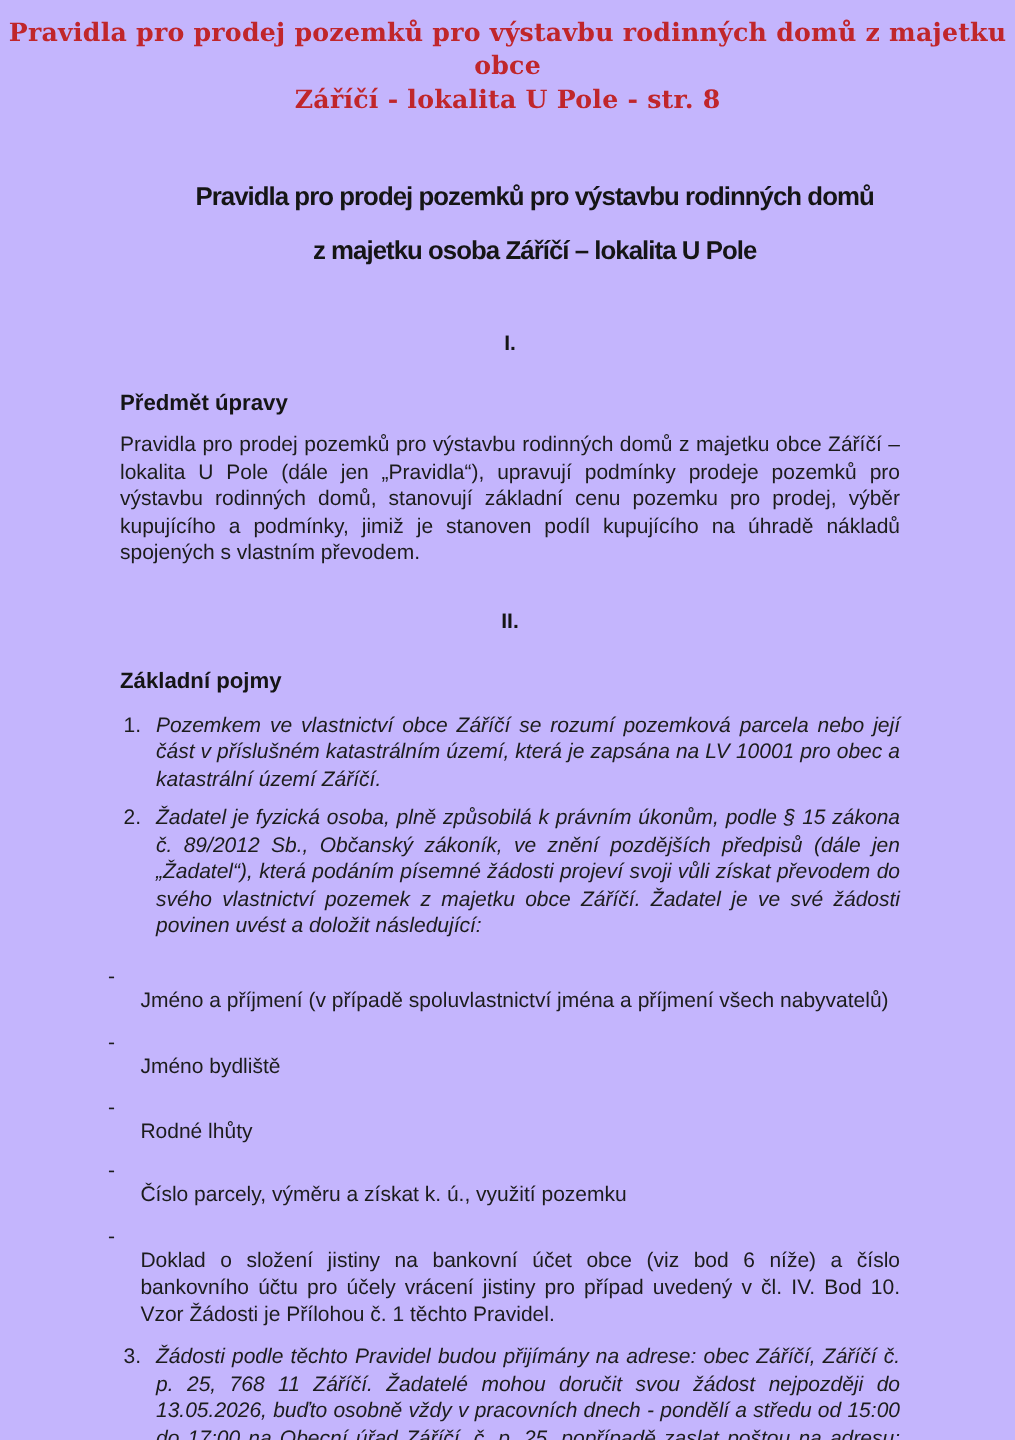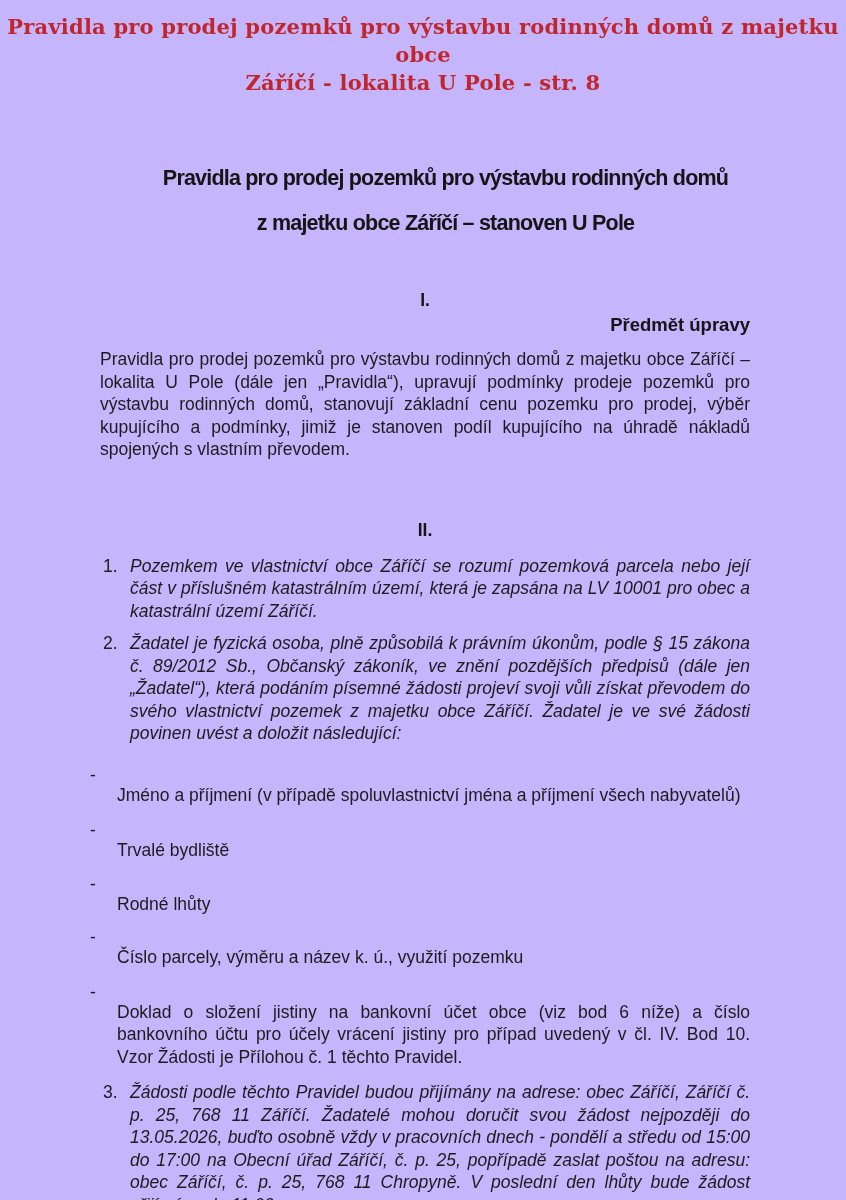--- a/index.html
+++ b/index.html
@@ -26,21 +26,21 @@
     text-align: center;
     font-family: "DejaVu Serif", serif;
     font-weight: bold;
     font-size: 21px;
     line-height: 28px;
     color: var(--accent, #c0262b);
     letter-spacing: 0.2px;
   }
   
   .doc-title {
-    margin-top: 69px;
+    margin-top: 55px;
     text-align: center;
     font-weight: bold;
     font-size: 21.5px;
     letter-spacing: -0.8px;
     color: #151515;
     padding-left: 45px;
   }
   .doc-title .t-line { line-height: 24px; }
   .doc-title .t-line2 { margin-top: 21px; }
 
@@ -51,24 +51,24 @@
     line-height: 22.5px;
   }
   .sec-num {
     margin-top: 54px;
     text-align: center;
     font-weight: bold;
     font-size: 17.5px;
     line-height: 22px;
     color: #151515;
   }
-  .sec-num.second { margin-top: 58px; text-align: center; }
+  .sec-num.second { margin-top: 34px; text-align: center; }
   .sec-heading {
-    margin-top: 2px;
-    text-align: right;
+    margin-top: 27px;
+    text-align: left;
     font-weight: bold;
     font-size: 18.5px;
     line-height: 24px;
     color: #151515;
   }
   .para {
     margin-top: 11px;
     text-align: justify;
   }
   .num-item {
@@ -115,57 +115,58 @@
 
 <div class="page">
 
   <div class="red-header">
     <div class="rh-line">Pravidla pro prodej pozemků pro výstavbu rodinných domů z majetku obce</div>
     <div class="rh-line">Záříčí - lokalita U Pole - str. 8</div>
   </div>
 
   <div class="doc-title">
     <div class="t-line t-line1">Pravidla pro prodej pozemků pro výstavbu rodinných domů</div>
-    <div class="t-line t-line2">z majetku obce Záříčí – stanoven U Pole</div>
+    <div class="t-line t-line2">z majetku osoba Záříčí – lokalita U Pole</div>
   </div>
 
   <div class="content">
 
     <div class="sec-num">I.</div>
     <div class="sec-heading">Předmět úpravy</div>
     <div class="para">Pravidla pro prodej pozemků pro výstavbu rodinných domů z majetku obce Záříčí – lokalita U Pole (dále jen „Pravidla“), upravují podmínky prodeje pozemků pro výstavbu rodinných domů, stanovují základní cenu pozemku pro prodej, výběr kupujícího a podmínky, jimiž je stanoven podíl kupujícího na úhradě nákladů spojených s vlastním převodem.</div>
 
     <div class="sec-num second">II.</div>
+    <div class="sec-heading">Základní pojmy</div>
 
     <div class="num-item first">
       <span class="num">1.</span>
       <div class="itext">Pozemkem ve vlastnictví obce Záříčí se rozumí pozemková parcela nebo její část v příslušném katastrálním území, která je zapsána na LV 10001 pro obec a katastrální území Záříčí.</div>
     </div>
 
     <div class="num-item second">
       <span class="num">2.</span>
       <div class="itext">Žadatel je fyzická osoba, plně způsobilá k právním úkonům, podle § 15 zákona č. 89/2012 Sb., Občanský zákoník, ve znění pozdějších předpisů (dále jen „Žadatel“), která podáním písemné žádosti projeví svoji vůli získat převodem do svého vlastnictví pozemek z majetku obce Záříčí. Žadatel je ve své žádosti povinen uvést a doložit následující:</div>
     </div>
 
     <div class="dash-list">
       <div class="dash-item d1">
         <span class="dash">-</span>
         <div class="itext">Jméno a příjmení (v případě spoluvlastnictví jména a příjmení všech nabyvatelů)</div>
       </div>
       <div class="dash-item d2">
         <span class="dash">-</span>
-        <div class="itext">Trvalé bydliště</div>
+        <div class="itext">Jméno bydliště</div>
       </div>
       <div class="dash-item d3">
         <span class="dash">-</span>
         <div class="itext">Rodné lhůty</div>
       </div>
       <div class="dash-item d4">
         <span class="dash">-</span>
-        <div class="itext">Číslo parcely, výměru a název k. ú., využití pozemku</div>
+        <div class="itext">Číslo parcely, výměru a získat k. ú., využití pozemku</div>
       </div>
       <div class="dash-item d5">
         <span class="dash">-</span>
         <div class="itext">Doklad o složení jistiny na bankovní účet obce (viz bod 6 níže) a číslo bankovního účtu pro účely vrácení jistiny pro případ uvedený v čl. IV. Bod 10. Vzor Žádosti je Přílohou č. 1 těchto Pravidel.</div>
       </div>
     </div>
 
     <div class="num-item third">
       <span class="num">3.</span>
       <div class="itext">Žádosti podle těchto Pravidel budou přijímány na adrese: obec Záříčí, Záříčí č. p. 25, 768 11 Záříčí. Žadatelé mohou doručit svou žádost nejpozději do 13.05.2026, buďto osobně vždy v pracovních dnech - pondělí a středu od 15:00 do 17:00 na Obecní úřad Záříčí, č. p. 25, popřípadě zaslat poštou na adresu: obec Záříčí, č. p. 25, 768 11 Chropyně. V poslední den lhůty bude žádost přijímána do 11:00.</div>

